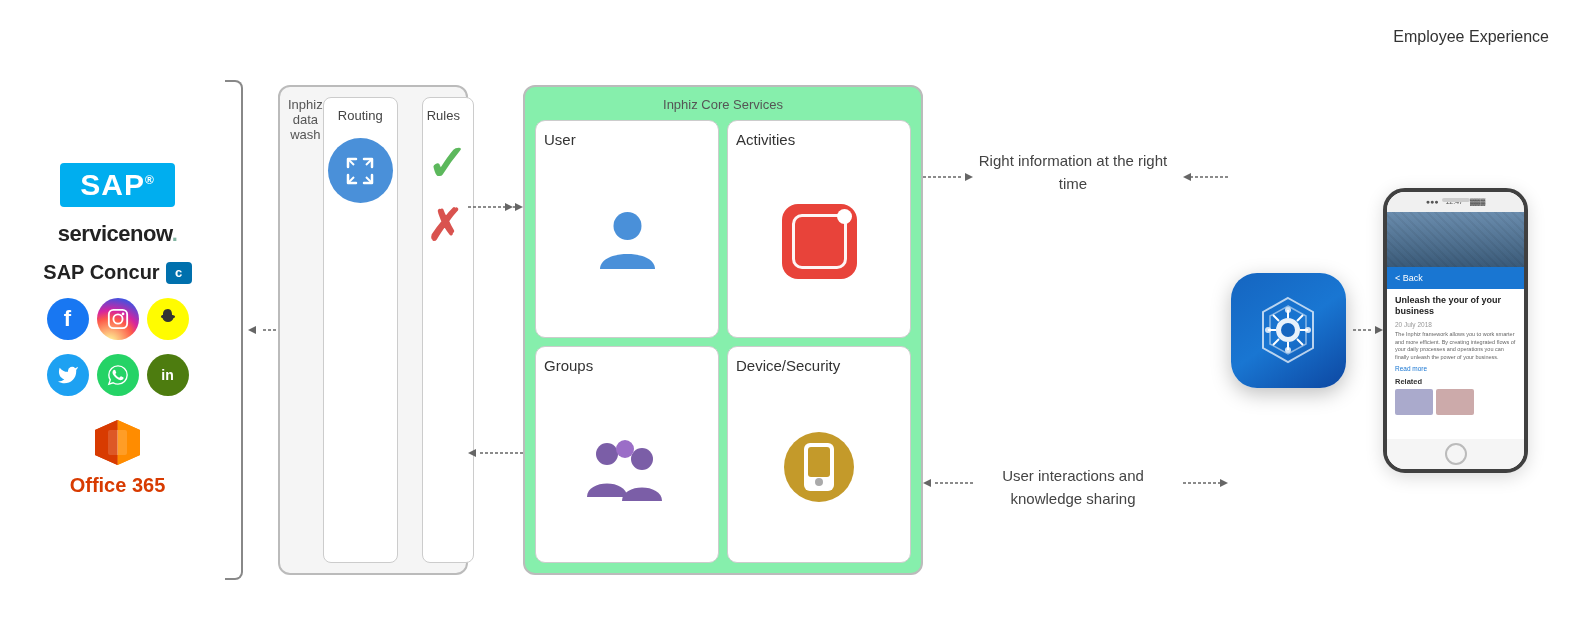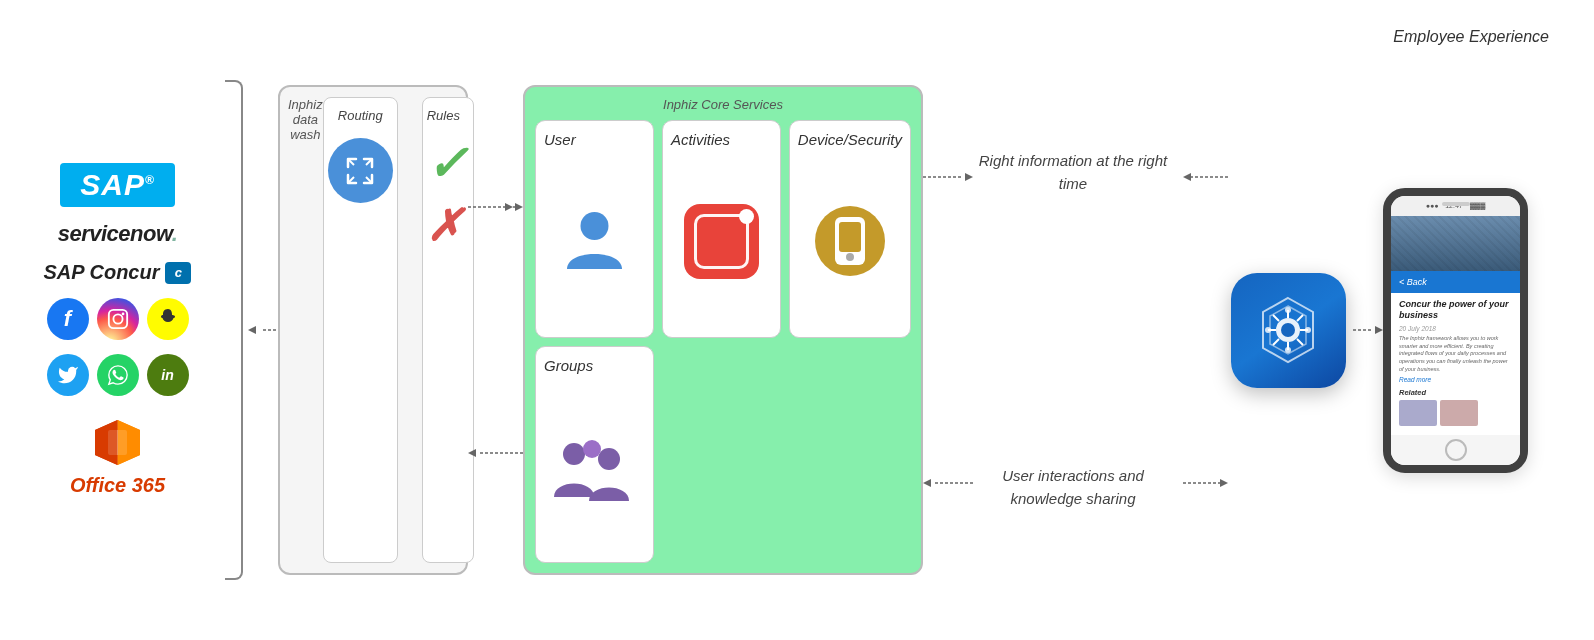--- a/index.html
+++ b/index.html
@@ -8,21 +8,21 @@
       font-family: Arial, sans-serif;
       width: 1594px;
       height: 640px;
       overflow: hidden;
       position: relative;
     }
   </style>
 </head>
 <body>
 
-<div style="position:relative; width:1564px; height:640px; background:white; overflow:hidden;font-style:italic;">
+<div style="position:relative; width:1564px; height:640px; background:white; overflow:hidden;">
 
   <div style="position:absolute; top:28px; right:15px; font-size:16px; color:#333;">Employee Experience</div>
 
   <div style="position:absolute; top:40px; left:10px; display:flex; align-items:center; height:580px; gap:0;">
 
     <div style="display:flex; flex-direction:column; align-items:center; gap:14px; width:215px; padding:10px; height:570px; justify-content:center;">
 
       <div style="background:#00AEEF; color:white; font-weight:900; font-size:30px; padding:5px 20px; border-radius:4px; font-family:Arial Black,sans-serif; letter-spacing:1px;">
         SAP<span style="font-size:12px; vertical-align:super;">®</span>
       </div>
@@ -132,68 +132,68 @@
       </svg>
 
       <svg width="55" height="14" viewBox="0 0 55 14">
         <line x1="55" y1="7" x2="11" y2="7" stroke="#666" stroke-width="1.5" stroke-dasharray="3,2"></line>
         <polygon points="0,7 8,3 8,11" fill="#666"></polygon>
       </svg>
     </div>
 
     <div style="border:2px solid #bbb;border-radius:12px;background:#86efac;padding:10px;width:400px;flex-shrink:0;height:490px;display:flex;flex-direction:column;">
       <div style="font-size:13px;color:#555;text-align:center;margin-bottom:8px;">Inphiz Core Services</div>
-      <div style="display:grid;grid-template-columns:1fr 1fr 1fr;gap:8px;flex:1;">
+      <div style="display:grid;grid-template-columns:1fr 1fr;gap:8px;flex:1;">
 
         <div style="border:1.5px solid #ccc;border-radius:10px;background:white;display:flex;flex-direction:column;align-items:flex-start;padding:10px 8px 8px;gap:6px;">
           <div style="font-size:15px;color:#333;">User</div>
           <div style="flex:1;display:flex;align-items:center;justify-content:center;width:100%;">
             <svg width="75" height="75" viewBox="0 0 75 75">
               <circle cx="37.5" cy="22" r="14" fill="#4A90D9"></circle>
               <path d="M10 65 C10 45 65 45 65 65" fill="#4A90D9"></path>
             </svg>
           </div>
         </div>
 
         <div style="border:1.5px solid #ccc;border-radius:10px;background:white;display:flex;flex-direction:column;align-items:flex-start;padding:10px 8px 8px;gap:6px;">
           <div style="font-size:15px;color:#333;">Activities</div>
           <div style="flex:1;display:flex;align-items:center;justify-content:center;width:100%;">
             <div style="width:75px;height:75px;background:#E8433A;border-radius:16px;display:flex;align-items:center;justify-content:center;position:relative;">
               <div style="width:55px;height:55px;border:3.5px solid rgba(255,255,255,0.95);border-radius:10px;position:relative;">
                 <div style="width:15px;height:15px;background:white;border-radius:50%;position:absolute;top:-8px;right:-8px;"></div>
               </div>
             </div>
+          </div>
+        </div>
+
+        <div style="border:1.5px solid #ccc;border-radius:10px;background:white;display:flex;flex-direction:column;align-items:flex-start;padding:10px 8px 8px;gap:6px;">
+          <div style="font-size:15px;color:#333;">Groups</div>
+          <div style="flex:1;display:flex;align-items:center;justify-content:center;width:100%;">
+            <svg width="90" height="75" viewBox="0 0 90 75">
+
+              <circle cx="25" cy="25" r="11" fill="#7B5EA7"></circle>
+              <path d="M5 68 C5 50 45 50 45 68" fill="#7B5EA7"></path>
+
+              <circle cx="60" cy="30" r="11" fill="#7B5EA7"></circle>
+              <path d="M40 72 C40 54 80 54 80 72" fill="#7B5EA7"></path>
+
+              <circle cx="43" cy="20" r="9" fill="#9B6EC7"></circle>
+            </svg>
           </div>
         </div>
 
         <div style="border:1.5px solid #ccc;border-radius:10px;background:white;display:flex;flex-direction:column;align-items:flex-start;padding:10px 8px 8px;gap:6px;">
           <div style="font-size:15px;color:#333;">Device/Security</div>
           <div style="flex:1;display:flex;align-items:center;justify-content:center;width:100%;">
             <div style="width:70px;height:70px;background:#C49A2A;border-radius:50%;display:flex;align-items:center;justify-content:center;">
               <div style="width:30px;height:48px;background:white;border-radius:6px;display:flex;flex-direction:column;align-items:center;justify-content:space-around;padding:4px 0;">
                 <div style="width:22px;height:30px;background:#C49A2A;border-radius:3px;"></div>
                 <div style="width:8px;height:8px;background:#aaa;border-radius:50%;"></div>
               </div>
             </div>
-          </div>
-        </div>
-
-        <div style="border:1.5px solid #ccc;border-radius:10px;background:white;display:flex;flex-direction:column;align-items:flex-start;padding:10px 8px 8px;gap:6px;">
-          <div style="font-size:15px;color:#333;">Groups</div>
-          <div style="flex:1;display:flex;align-items:center;justify-content:center;width:100%;">
-            <svg width="90" height="75" viewBox="0 0 90 75">
-
-              <circle cx="25" cy="25" r="11" fill="#7B5EA7"></circle>
-              <path d="M5 68 C5 50 45 50 45 68" fill="#7B5EA7"></path>
-
-              <circle cx="60" cy="30" r="11" fill="#7B5EA7"></circle>
-              <path d="M40 72 C40 54 80 54 80 72" fill="#7B5EA7"></path>
-
-              <circle cx="43" cy="20" r="9" fill="#9B6EC7"></circle>
-            </svg>
           </div>
         </div>
 
       </div>
     </div>
 
     <div style="display:flex;flex-direction:column;justify-content:space-between;height:380px;width:50px;flex-shrink:0;align-items:center;padding:30px 0;">
 
       <svg width="50" height="14" viewBox="0 0 50 14">
         <line x1="0" y1="7" x2="38" y2="7" stroke="#666" stroke-width="1.5" stroke-dasharray="3,2"></line>
@@ -247,41 +247,41 @@
       </div>
     </div>
 
     <div style="width:30px;flex-shrink:0;display:flex;align-items:center;justify-content:center;">
       <svg width="30" height="14" viewBox="0 0 30 14">
         <line x1="0" y1="7" x2="20" y2="7" stroke="#666" stroke-width="1.5" stroke-dasharray="3,2"></line>
         <polygon points="30,7 22,3 22,11" fill="#666"></polygon>
       </svg>
     </div>
 
-    <div style="width:145px;height:285px;border:8px solid #404040;border-radius:22px;background:white;overflow:hidden;position:relative;box-shadow:0 4px 18px rgba(0,0,0,0.15);flex-shrink:0;">
+    <div style="width:145px;height:285px;border:4px solid #404040;border-radius:22px;background:white;overflow:hidden;position:relative;box-shadow:0 4px 18px rgba(0,0,0,0.15);flex-shrink:0;">
 
       <div style="background:#f0f0f0;height:20px;display:flex;align-items:center;justify-content:center;gap:5px;">
         <div style="font-size:7px;color:#555;display:flex;gap:3px;align-items:center;">
           <span>●●●</span>
             <span style="margin-left:4px;">12:47</span>
             <span style="margin-left:4px;">▓▓▓</span>
         </div>
       </div>
       <div style="position:absolute;top:6px;left:50%;transform:translateX(-50%);width:28px;height:4px;background:#ccc;border-radius:2px;"></div>
 
       <div style="height:55px;background:linear-gradient(to bottom, #6B8DAE, #3A5A78);position:relative;">
         <div style="position:absolute;inset:0;background:repeating-linear-gradient(45deg,rgba(0,0,0,0.05),rgba(0,0,0,0.05) 2px,transparent 2px,transparent 6px);"></div>
       </div>
 
       <div style="background:#1976D2;height:22px;display:flex;align-items:center;padding:0 8px;">
         <span style="color:white;font-size:9px;">&lt; Back</span>
       </div>
 
       <div style="padding:6px 8px;background:white;">
-        <div style="font-size:9px;font-weight:bold;color:#222;line-height:1.3;margin-bottom:3px;">Concur the power of your business</div>
+        <div style="font-size:9px;font-weight:bold;color:#222;line-height:1.3;margin-bottom:3px;">Unleash the your of your business</div>
         <div style="font-size:6.5px;color:#999;margin-bottom:3px;">20 July 2018</div>
         <div style="font-size:5.5px;color:#666;line-height:1.4;margin-bottom:3px;">The Inphiz framework allows you to work smarter and more efficient. By creating integrated flows of your daily processes and operations you can finally unleash the power of your business.</div>
         <div style="font-size:6.5px;color:#1976D2;cursor:pointer;">Read more</div>
         <div style="font-size:7.5px;color:#333;font-weight:bold;margin-top:5px;">Related</div>
         <div style="display:flex;gap:3px;margin-top:3px;">
           <div style="width:38px;height:26px;background:#aac;border-radius:2px;"></div>
           <div style="width:38px;height:26px;background:#caa;border-radius:2px;"></div>
         </div>
       </div>
 

